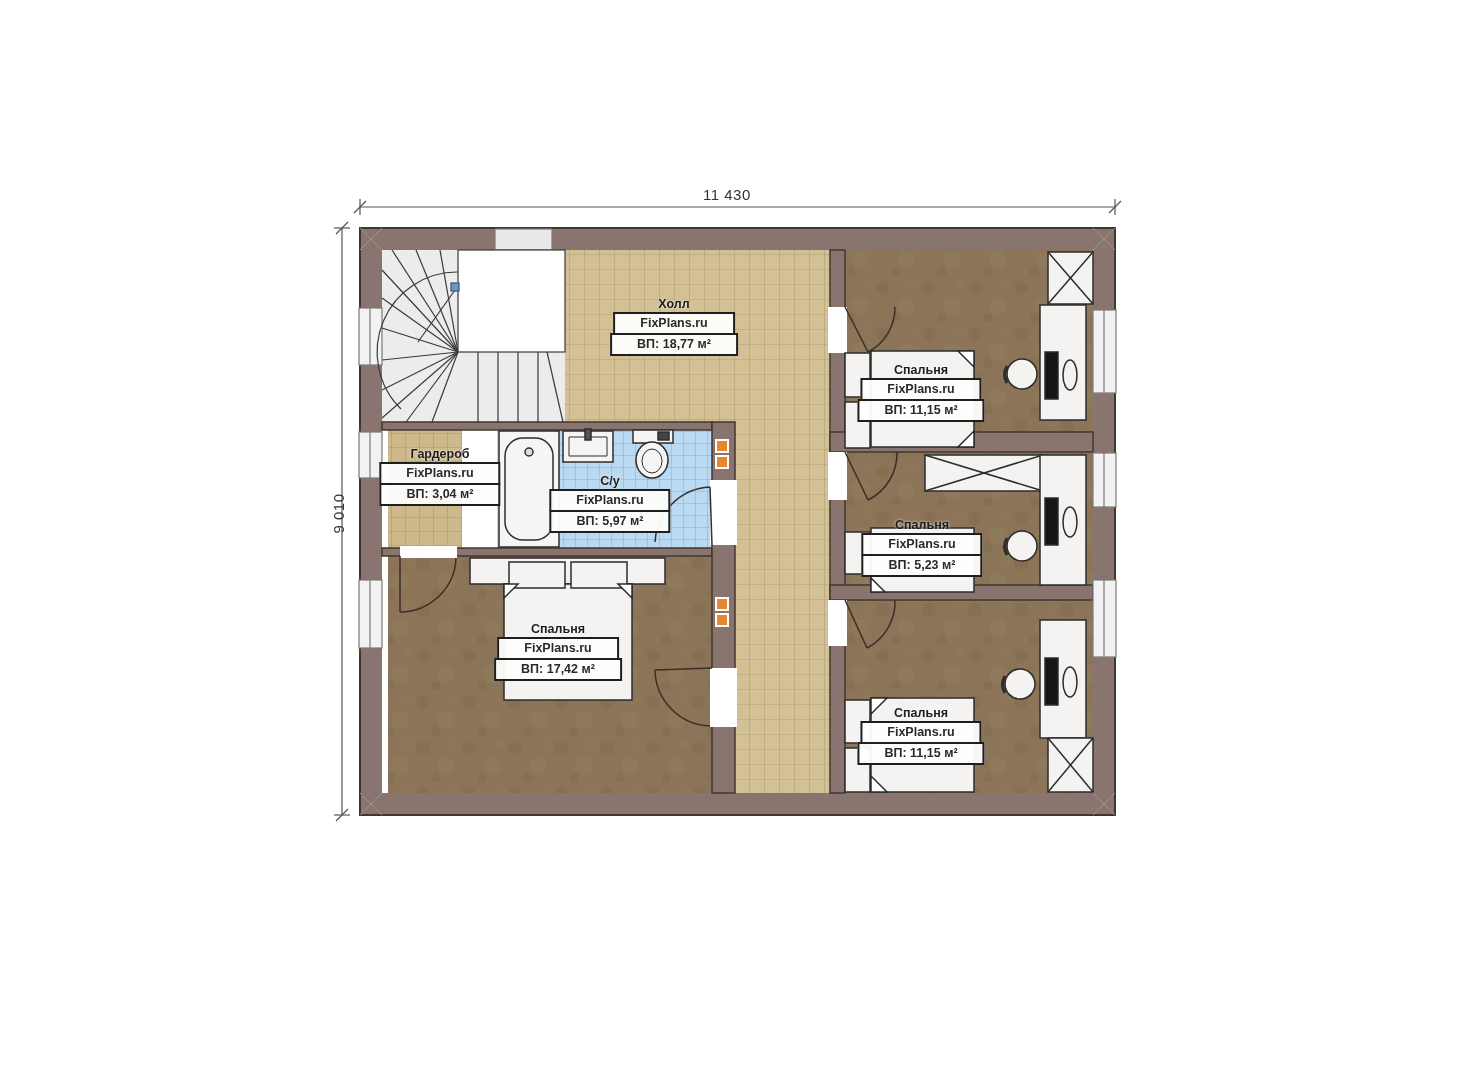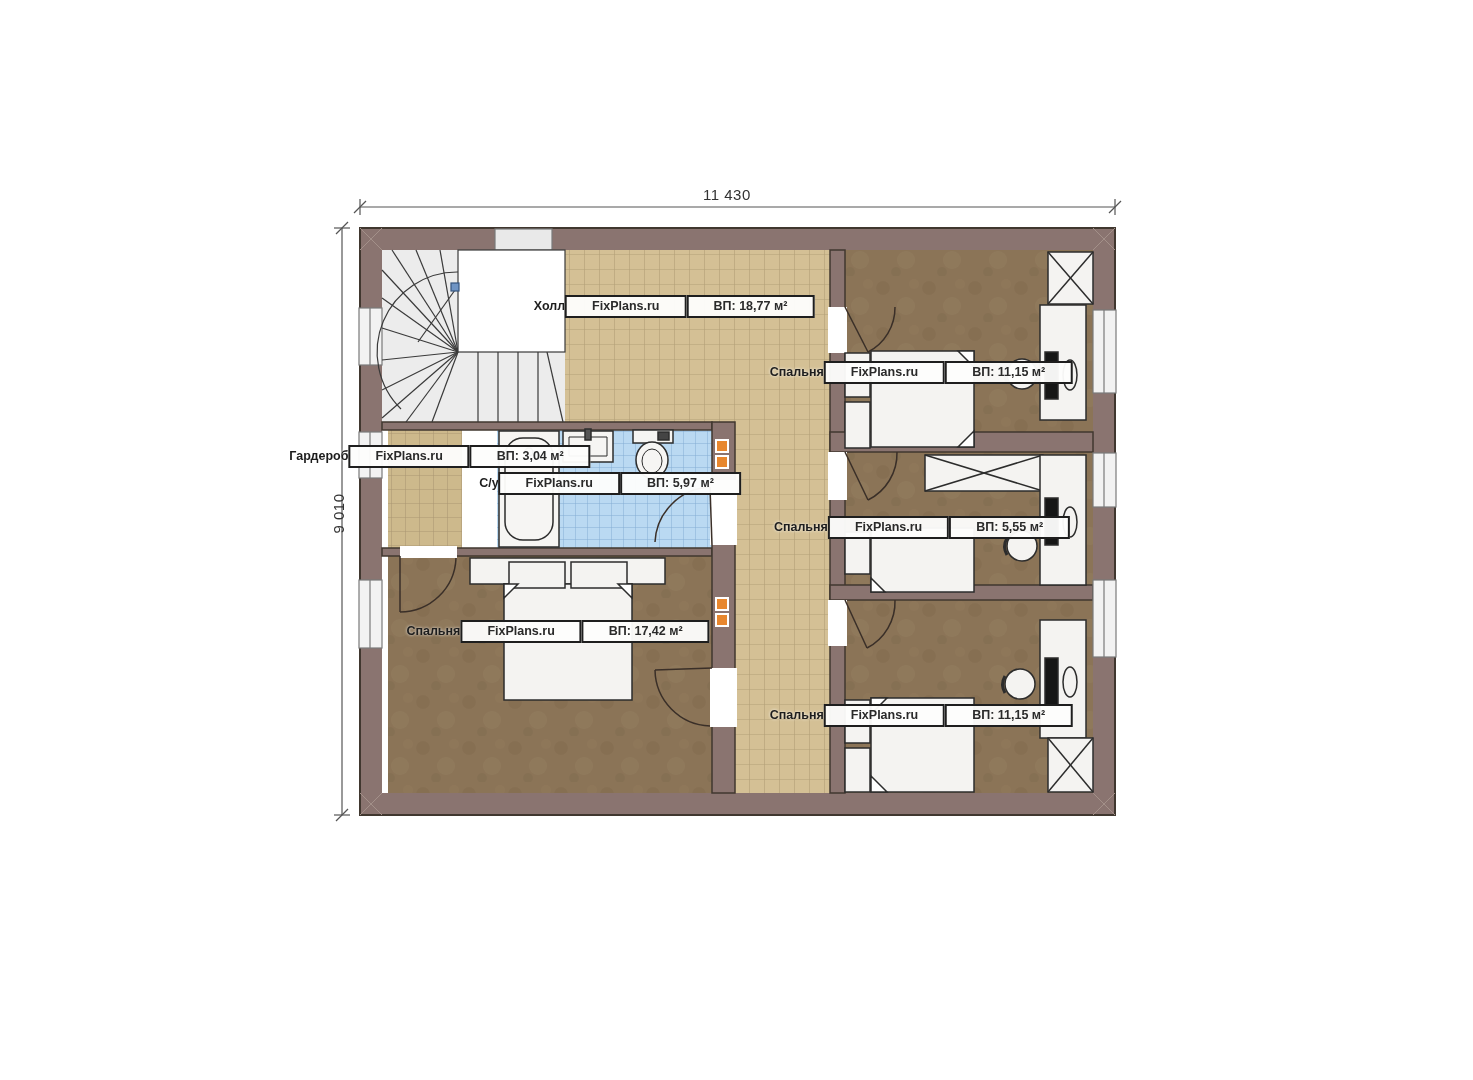--- a/index.html
+++ b/index.html
@@ -9,21 +9,21 @@
     border-radius:7px;
   }
   svg{position:absolute;left:0;top:0;}
   .dim-label{
     position:absolute;font-size:15px;color:#333;letter-spacing:.5px;
     font-family:"Liberation Sans", sans-serif;
   }
   .dim-top{left:703px;top:186px;}
   .dim-left{left:318px;top:505px;transform:rotate(-90deg);transform-origin:center;}
   .room-label{
-    position:absolute;display:flex;flex-direction:row;align-items:center;
+    position:absolute;display:flex;flex-direction:column;align-items:center;
     transform:translateX(-50%);z-index:5;
   }
   .rl-name{
     font-size:12.5px;font-weight:bold;color:#1d1d1d;margin-bottom:3px;white-space:nowrap;
     text-shadow:0 0 3px rgba(255,255,255,.9);
   }
   .rl-box{
     border:2px solid #1e1e1e;background:rgba(253,253,252,.96);color:#2a2a2a;
     font-size:12.5px;font-weight:bold;padding:2px 25px;line-height:1.2;white-space:nowrap;
     margin-top:-2px;
@@ -302,21 +302,21 @@
 
   <div class="room-label" style="left:921px;top:363px;">
     <div class="rl-name">Спальня</div>
     <div class="rl-box">FixPlans.ru</div>
     <div class="rl-box">ВП: 11,15 м²</div>
   </div>
 
   <div class="room-label" style="left:922px;top:518px;">
     <div class="rl-name">Спальня</div>
     <div class="rl-box">FixPlans.ru</div>
-    <div class="rl-box">ВП: 5,55 м²</div>
+    <div class="rl-box">ВП: 5,23 м²</div>
   </div>
 
   <div class="room-label" style="left:921px;top:706px;">
     <div class="rl-name">Спальня</div>
     <div class="rl-box">FixPlans.ru</div>
     <div class="rl-box">ВП: 11,15 м²</div>
   </div>
 
 </div>
 

